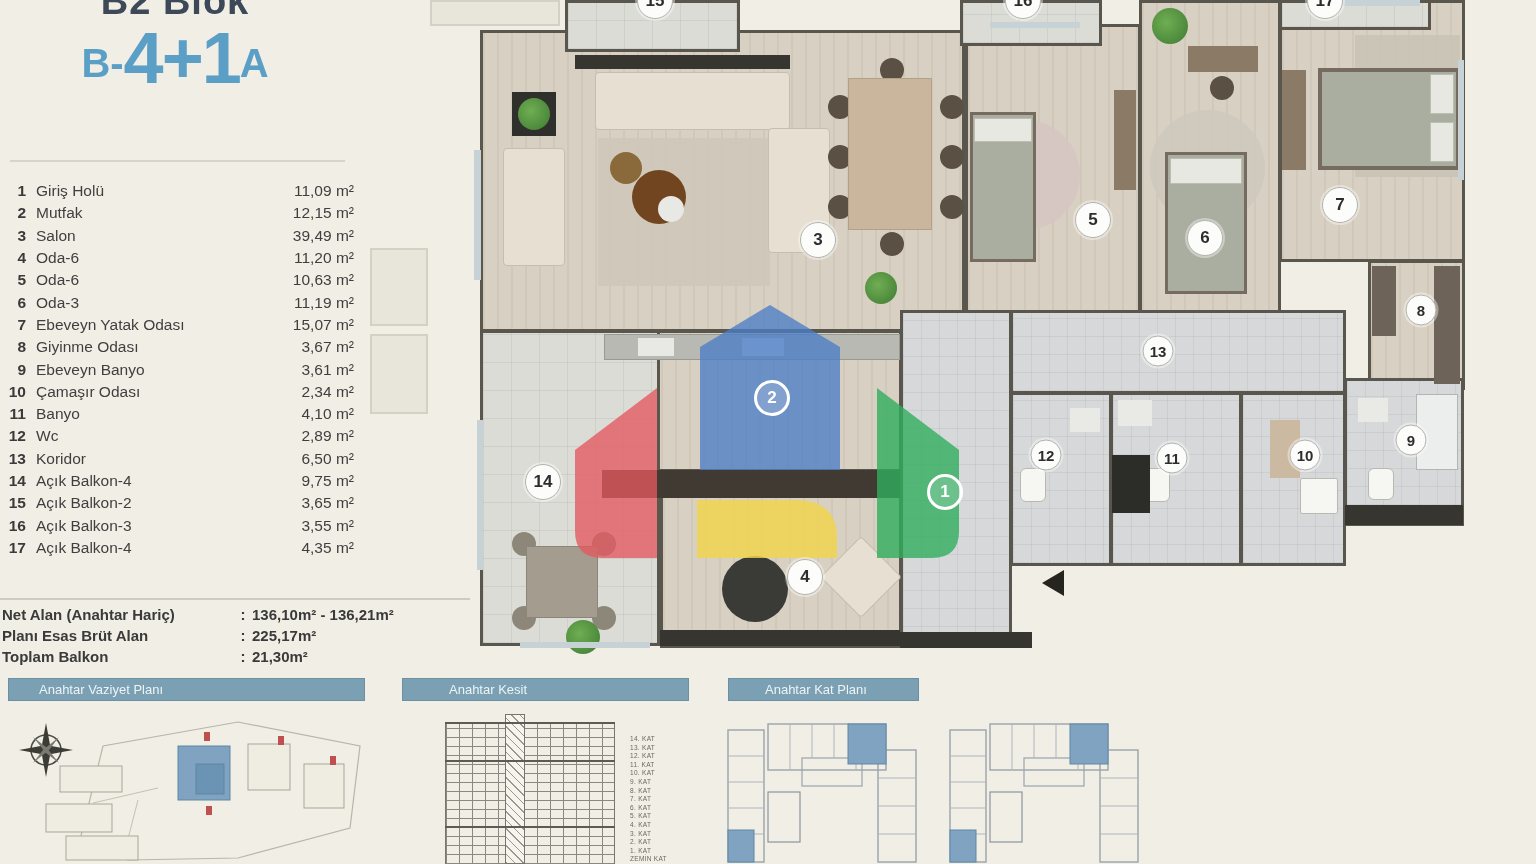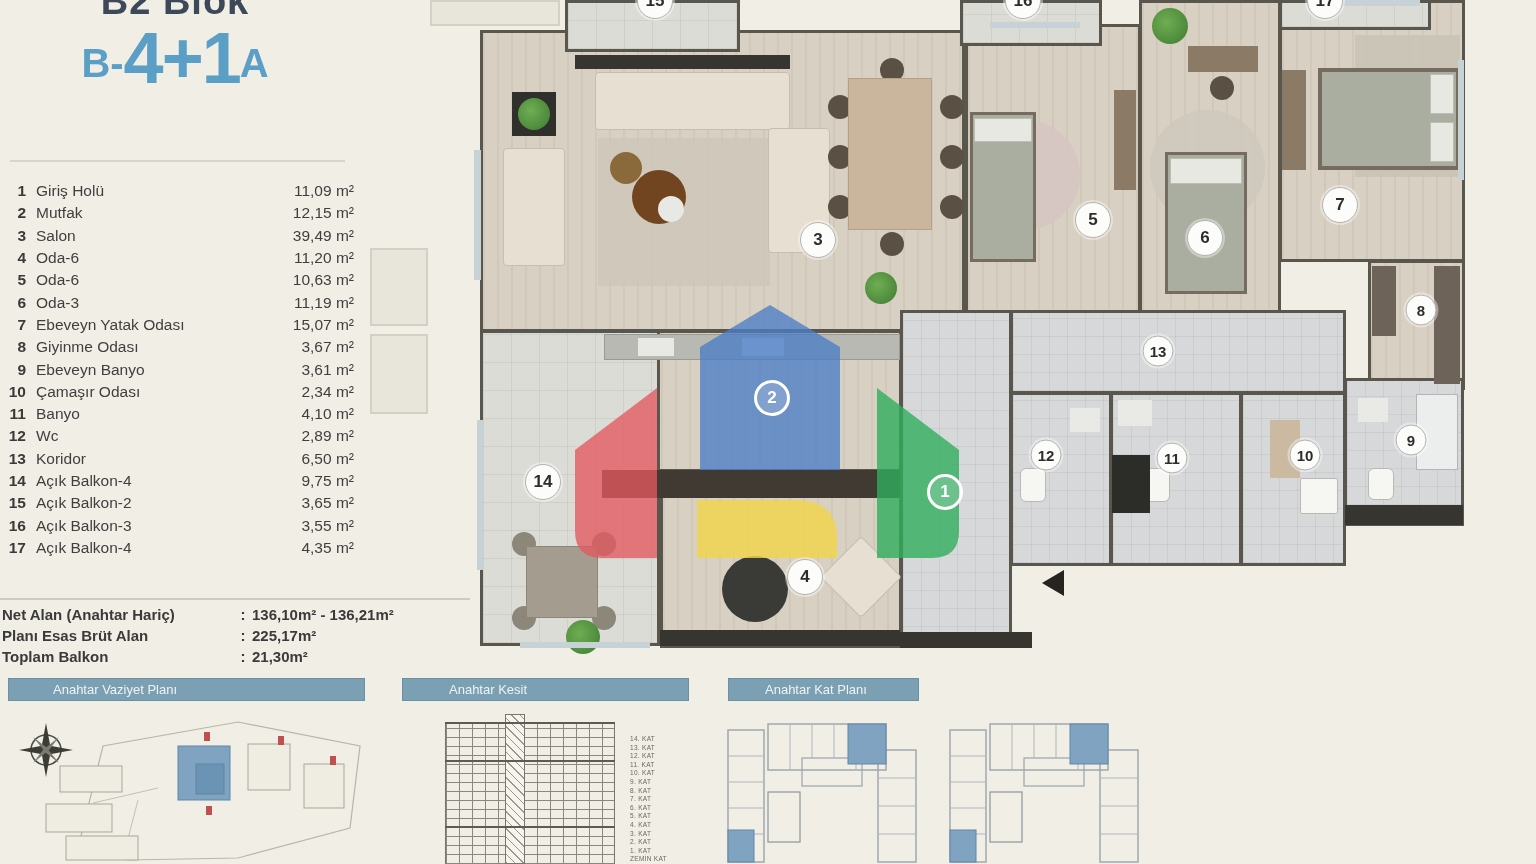--- a/index.html
+++ b/index.html
@@ -31,21 +31,21 @@
   .summary-rule { position:absolute; top:598px; left:0; width:470px; border-top:2px solid #cfccbf; }
   .summary { position:absolute; top:604px; left:2px; width:468px; }
   .summary .srow { display:flex; height:21px; align-items:center; font-size:15px; font-weight:bold; color:#3a3a3a; }
   .summary .slabel { width:232px; }
   .summary .ssep { width:18px; text-align:center; }
   .summary .sval { flex:1; }
 
   
   .bar { position:absolute; top:678px; height:23px; background:#7ba0b3; border:1px solid #6b90a4;
     color:#eef3f4; font-size:13px; display:flex; align-items:center; }
-  .bar-1 { left:8px;   width:357px; padding-left:44px; }
+  .bar-1 { left:8px;   width:357px; padding-left:30px; }
   .bar-2 { left:402px; width:287px; padding-left:46px; }
   .bar-3 { left:728px; width:191px; padding-left:36px; }
 
   
   .plan { position:absolute; left:370px; top:0; width:1166px; height:668px; overflow:hidden; }
   .room { position:absolute; border:3px solid #59564e; }
   .wood { background:#d8d0c2;
     background-image:repeating-linear-gradient(90deg, rgba(90,70,50,.06) 0 2px, rgba(0,0,0,0) 2px 14px); }
   .tile { background:#dcdcd7;
     background-image:repeating-linear-gradient(0deg, rgba(0,0,0,.06) 0 1px, rgba(0,0,0,0) 1px 28px),

